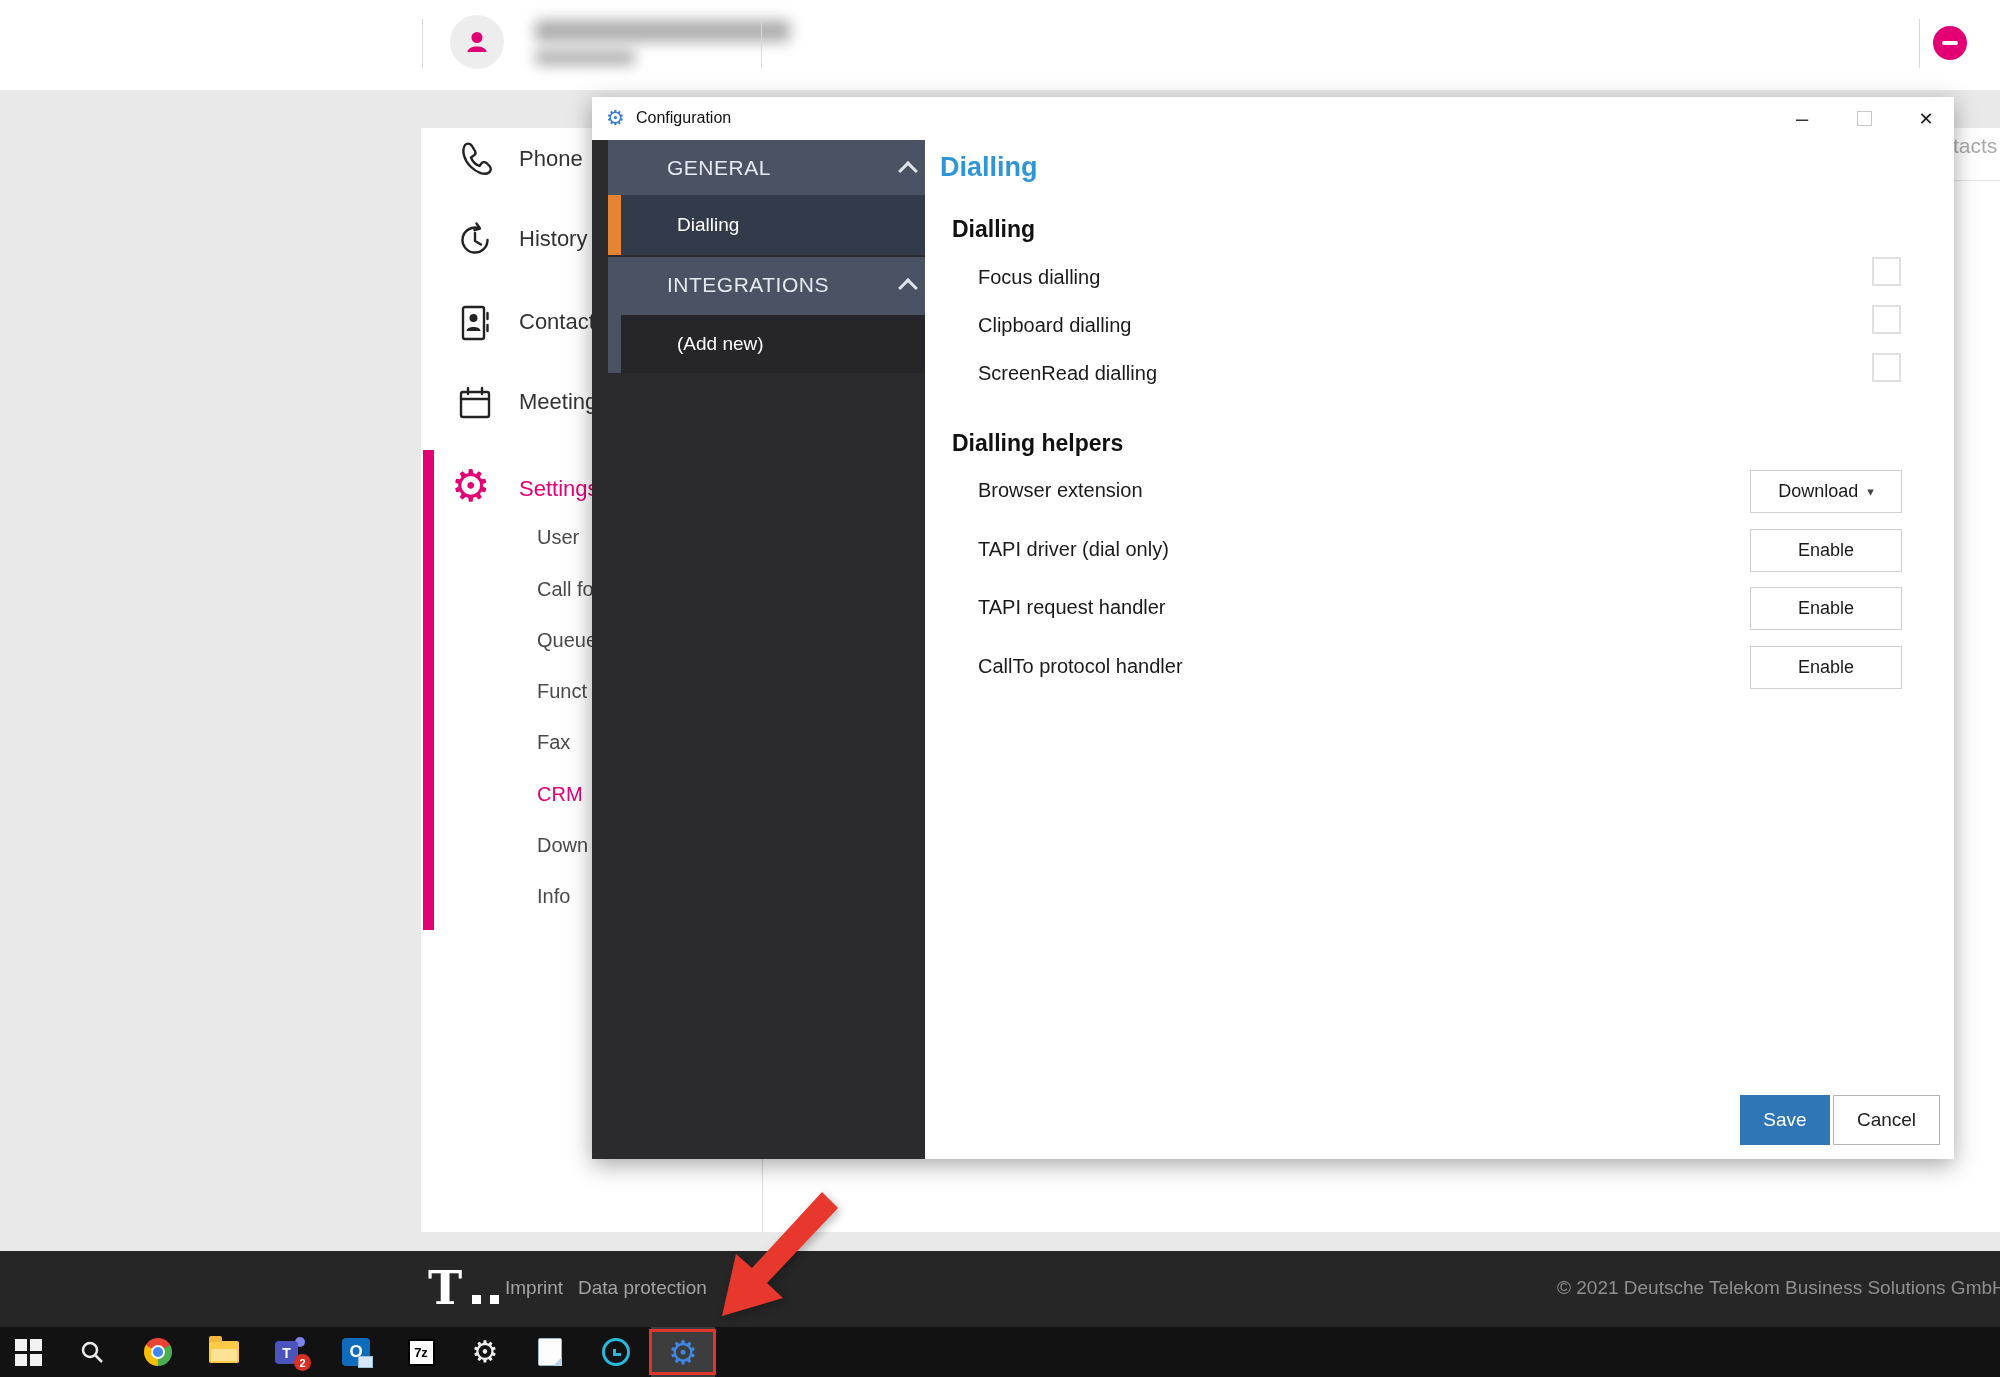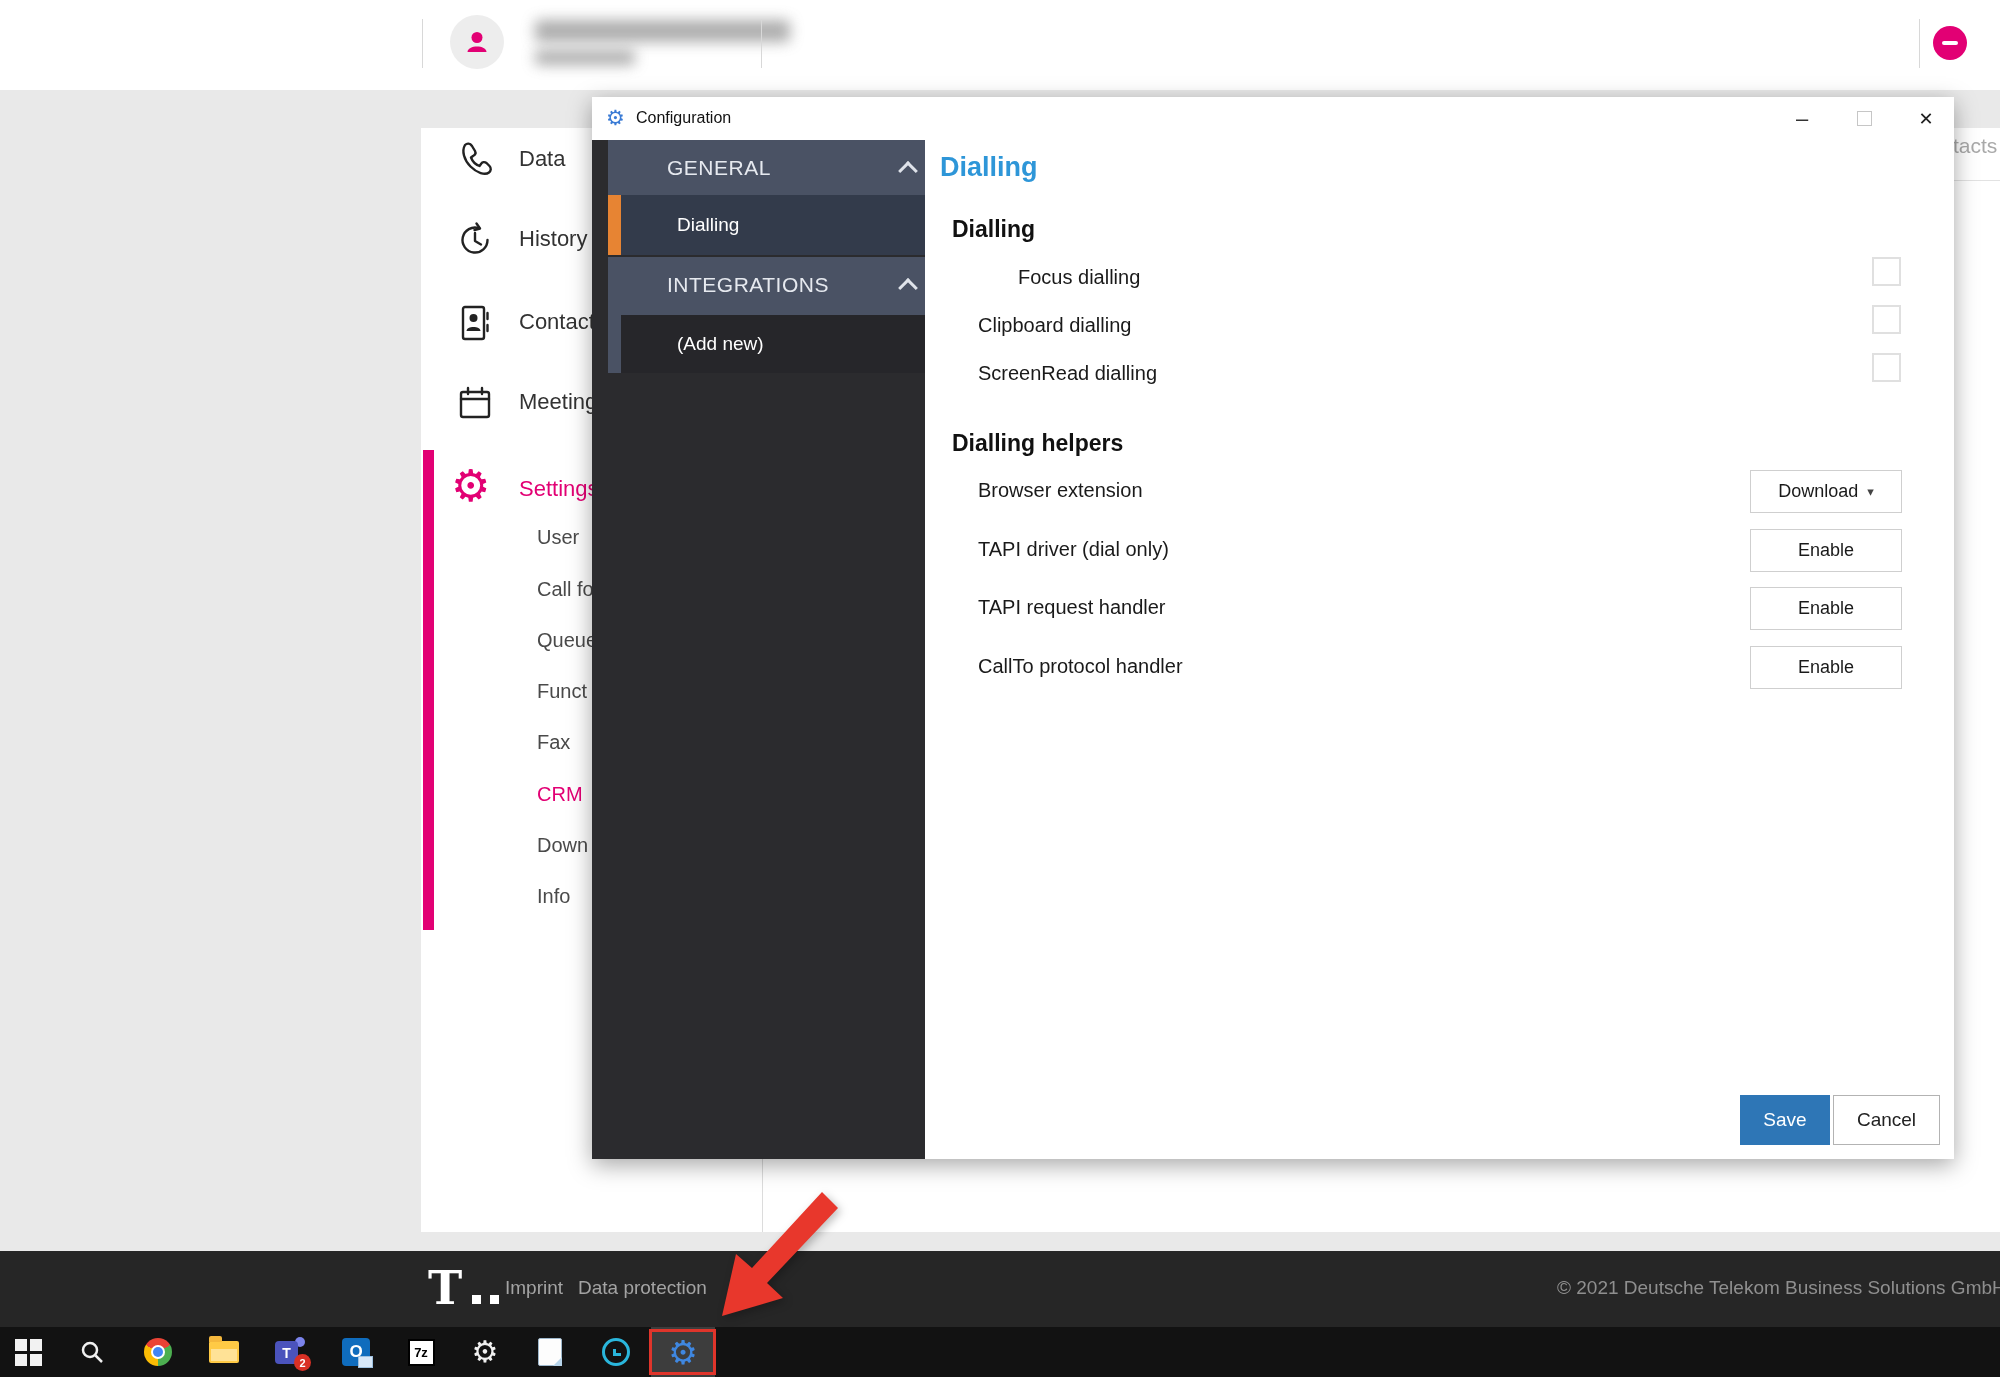--- a/index.html
+++ b/index.html
@@ -138,21 +138,21 @@
   </div>
 
   <div id="appwin" class="abs">
     <div id="sidebar-divider" class="abs"></div>
     <div id="tab-fragment" class="abs">tacts</div>
     <div id="tab-line" class="abs"></div>
 
     <svg class="abs icon side-icon" style="top:12px;" viewBox="0 0 40 40">
       <path d="M10 5 C12 3 15 3 17 6 L20 11 C21 13 20 15 18 16 L16 17.5 C17.5 21.5 20.5 24.5 24.5 26 L26 24 C27 22 29.5 21.5 31.5 23 L34.5 26 C36.5 28 36 31 34 32.5 C30 35.5 22 33 15.5 26.5 C9 20 6.5 11 10 5 Z"></path>
     </svg>
-    <div class="abs side-label" style="top:18px;">Data</div>
+    <div class="abs side-label" style="top:18px;">Phone</div>
 
     <svg class="abs icon side-icon" style="top:92px;" viewBox="0 0 40 40">
       <path d="M32.5 20 A12.5 12.5 0 1 1 24 8.2"></path>
       <path d="M21.5 3.5 L25 8.5 L19.5 10"></path>
       <path d="M20 13 L20 21 L26 24.5"></path>
     </svg>
     <div class="abs side-label" style="top:98px;">History</div>
 
     <svg class="abs icon side-icon" style="top:175px;" viewBox="0 0 40 40">
       <rect x="8" y="4" width="21" height="32" rx="2"></rect>
@@ -220,21 +220,21 @@
               <span>(Add new)</span>
             </span>
         </div>
       </div>
     </div>
 
     <div id="dlg-content" class="abs">
       <div id="page-title" class="abs">Dialling</div>
 
       <div class="abs sec-head" style="top:76px;">Dialling</div>
-      <div class="abs row-label" style="top:126px;margin-left:40px;">Focus dialling</div>
+      <div class="abs row-label" style="top:126px;">Focus dialling</div>
       <div class="abs cb" style="top:117px;"></div>
       <div class="abs row-label" style="top:174px;">Clipboard dialling</div>
       <div class="abs cb" style="top:165px;"></div>
       <div class="abs row-label" style="top:222px;">ScreenRead dialling</div>
       <div class="abs cb" style="top:213px;"></div>
 
       <div class="abs sec-head" style="top:290px;">Dialling helpers</div>
 
       <div class="abs row-label" style="top:339px;">Browser extension</div>
       <div class="abs btn" style="top:330px;">

